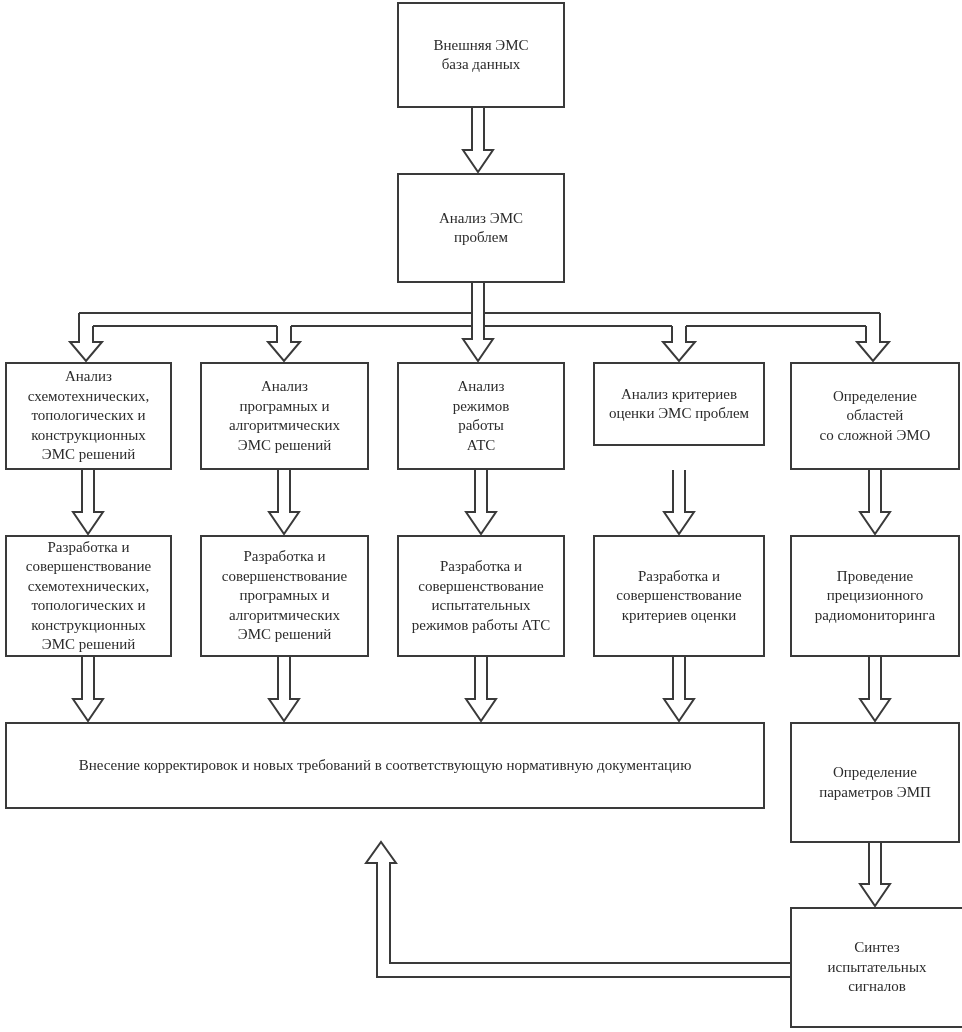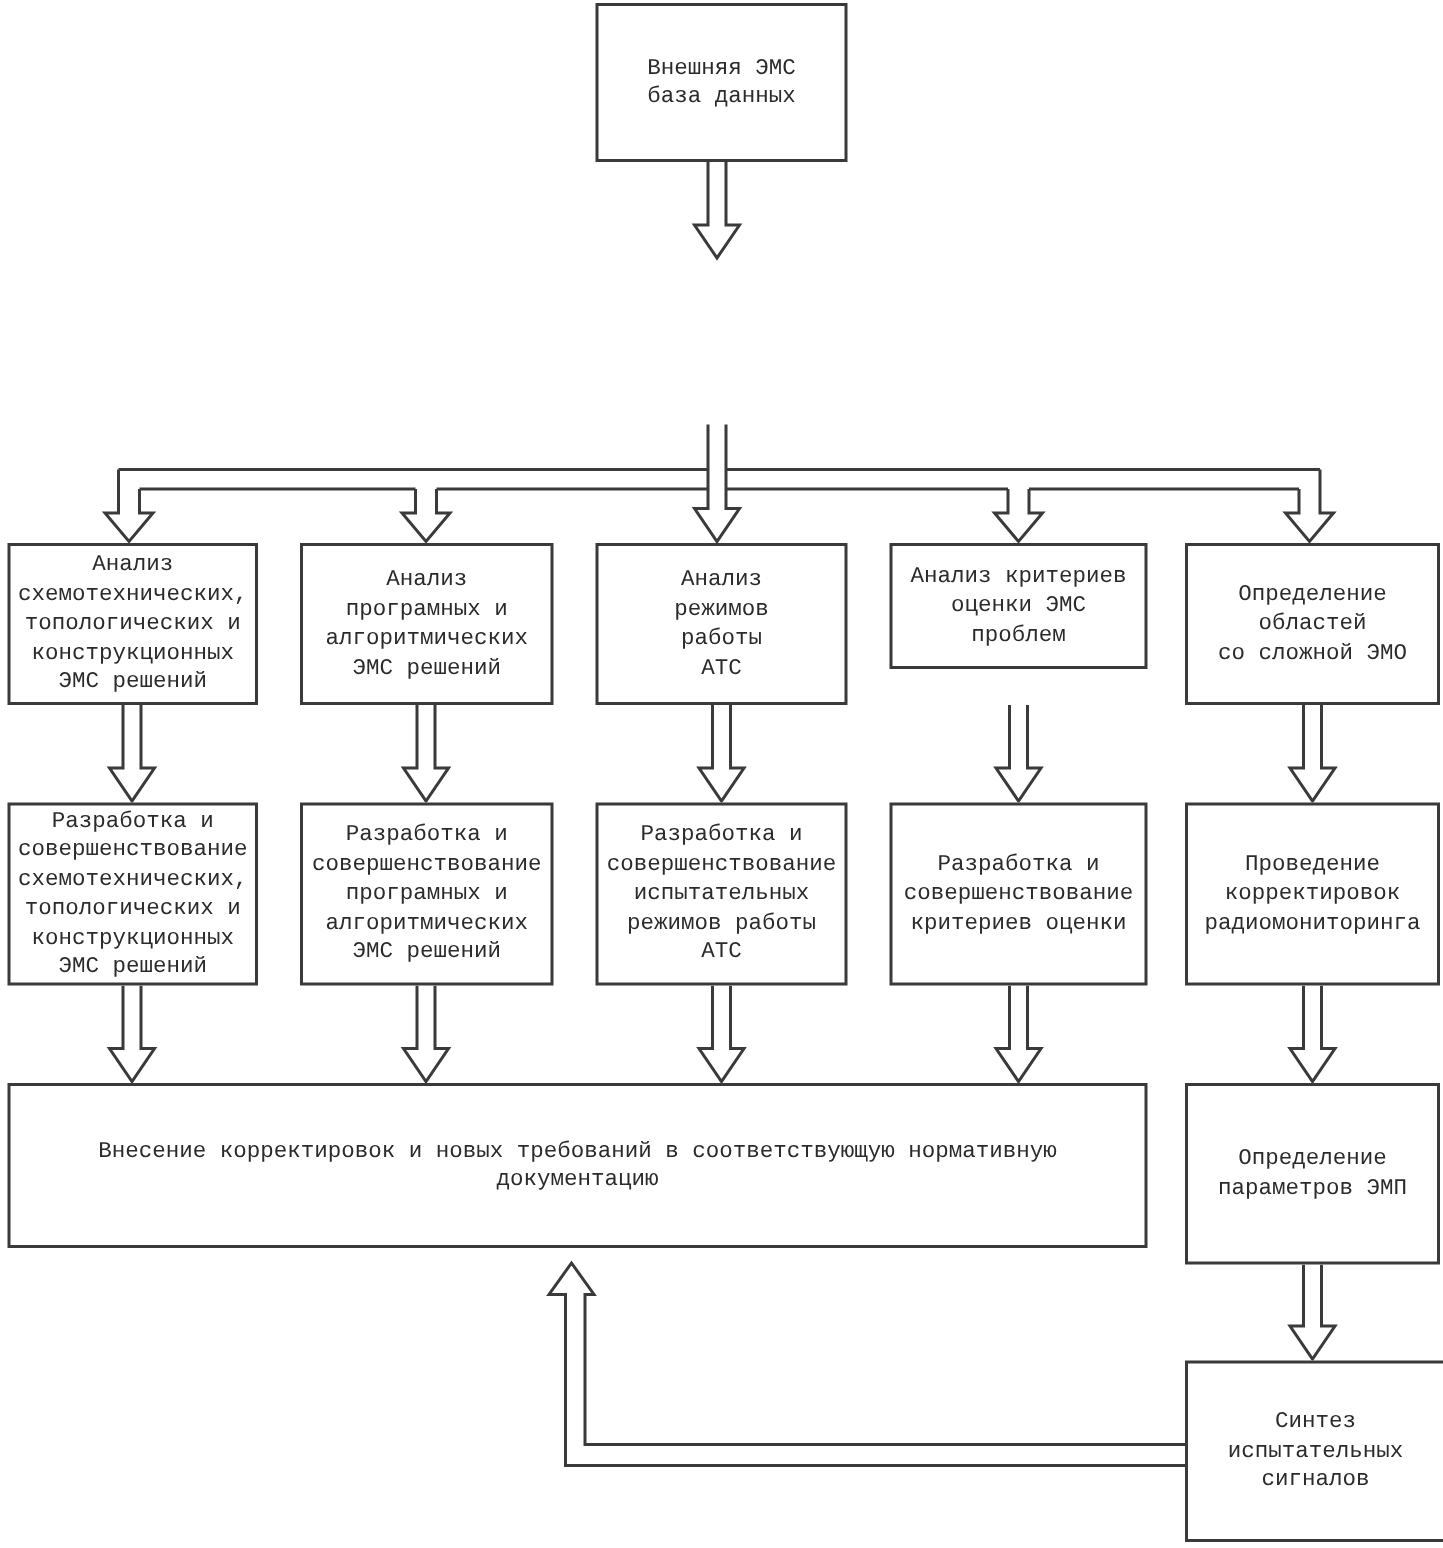--- a/index.html
+++ b/index.html
@@ -5,21 +5,21 @@
   html, body {
     margin: 0;
     padding: 0;
     background: #ffffff;
   }
   #canvas {
     position: relative;
     width: 962px;
     height: 1032px;
     background: #ffffff;
-    font-family: Liberation Mono, monospace;
+    font-family: Liberation Serif, serif;
     overflow: hidden;
   }
   #connectors {
     position: absolute;
     left: 0;
     top: 0;
     width: 962px;
     height: 1032px;
   }
   .node {
@@ -80,20 +80,24 @@
     <path class="connector-path hollow-arrow" d="M869 843 V884 H860 L875 906 L890 884 H881 V843"></path>
 
     <path class="connector-path bare-line" d="M790 963 H390 V863 H396 L381 842 L366 863 H377 V977 H790"></path>
   </svg>
 
   <div class="node" style="left:397px; top:2px; width:168px; height:106px;">
     <span class="label">Внешняя ЭМС
 база данных</span>
   </div>
 
+  <div class="node" style="left:397px; top:173px; width:168px; height:110px;">
+    <span class="label">Анализ ЭМС
+проблем</span>
+  </div>
 
   <div class="node" style="left:5px; top:362px; width:167px; height:108px;">
     <span class="label">Анализ
 схемотехнических,
 топологических и
 конструкционных
 ЭМС решений</span>
   </div>
 
   <div class="node" style="left:200px; top:362px; width:169px; height:108px;">
@@ -146,25 +150,25 @@
   </div>
 
   <div class="node" style="left:593px; top:535px; width:172px; height:122px;">
     <span class="label">Разработка и
 совершенствование
 критериев оценки</span>
   </div>
 
   <div class="node" style="left:790px; top:535px; width:170px; height:122px;">
     <span class="label">Проведение
-корректировок
+прецизионного
 радиомониторинга</span>
   </div>
 
-  <div class="node" style="left:5px; top:722px; width:760px; height:110px;">
+  <div class="node" style="left:5px; top:722px; width:760px; height:87px;">
     <span class="label">Внесение корректировок и новых требований в соответствующую нормативную документацию</span>
   </div>
 
   <div class="node" style="left:790px; top:722px; width:170px; height:121px;">
     <span class="label">Определение
 параметров ЭМП</span>
   </div>
 
   <div class="node" style="left:790px; top:907px; width:174px; height:121px;">
     <span class="label">Синтез

